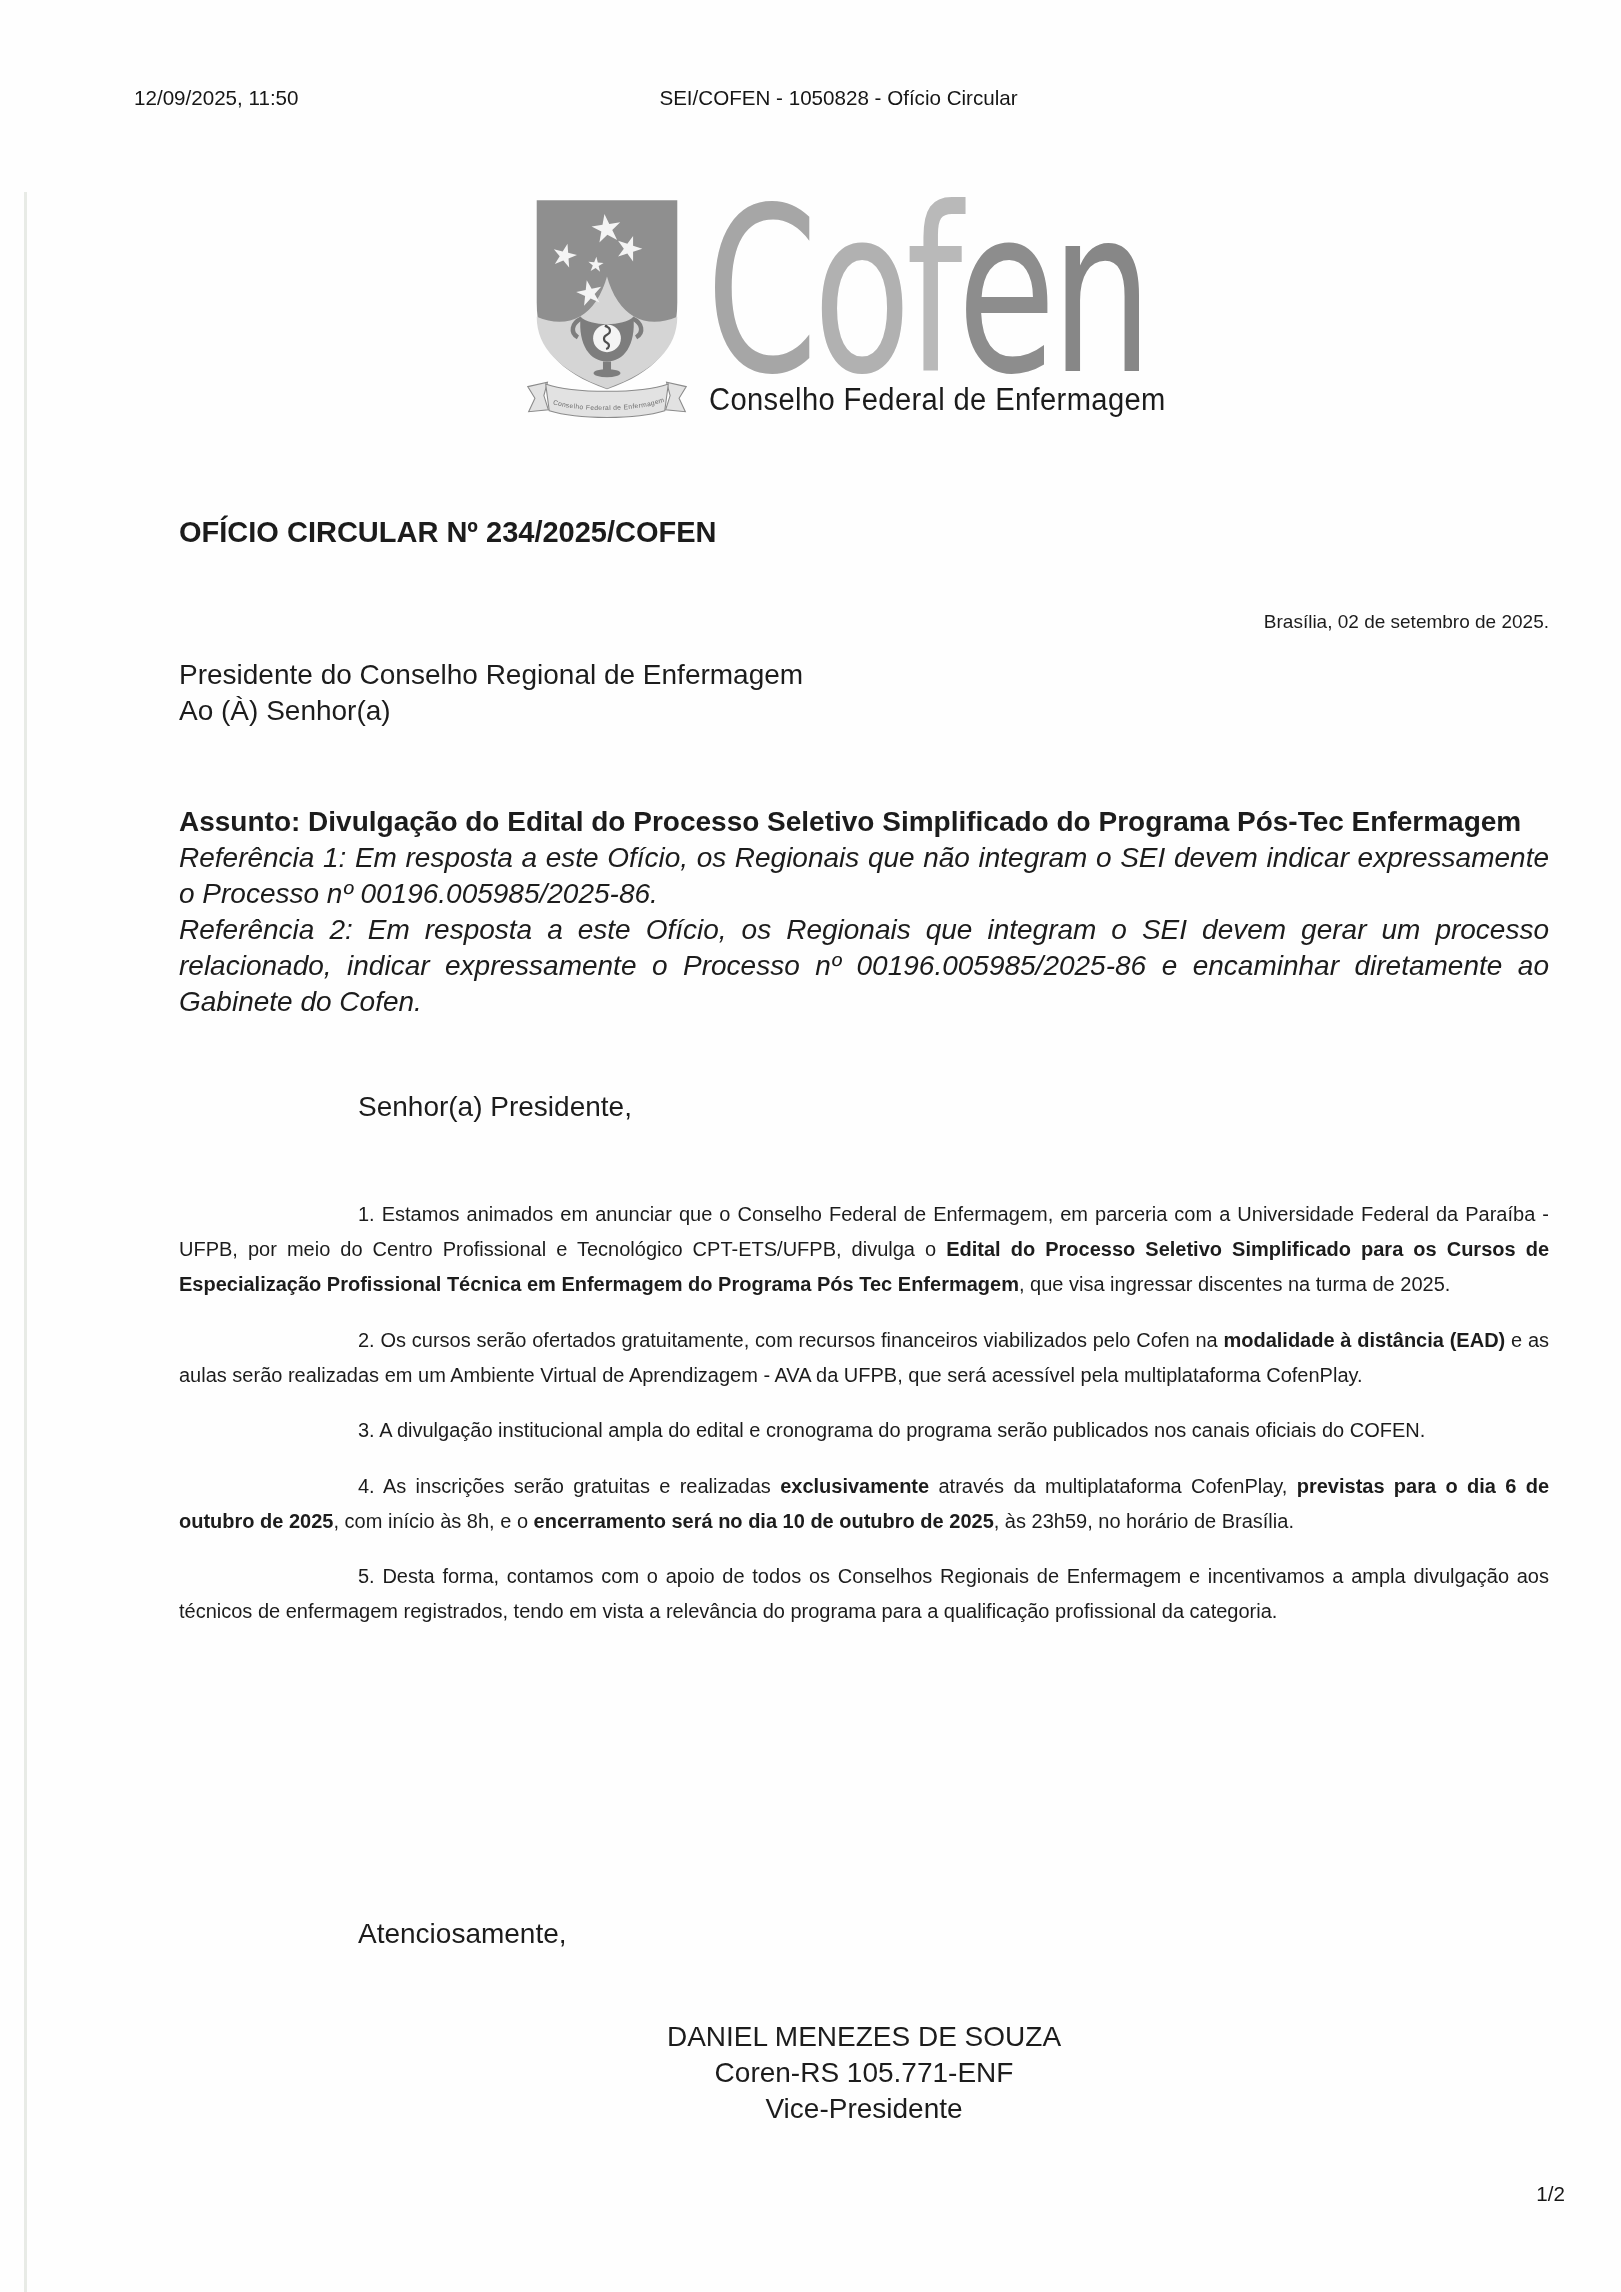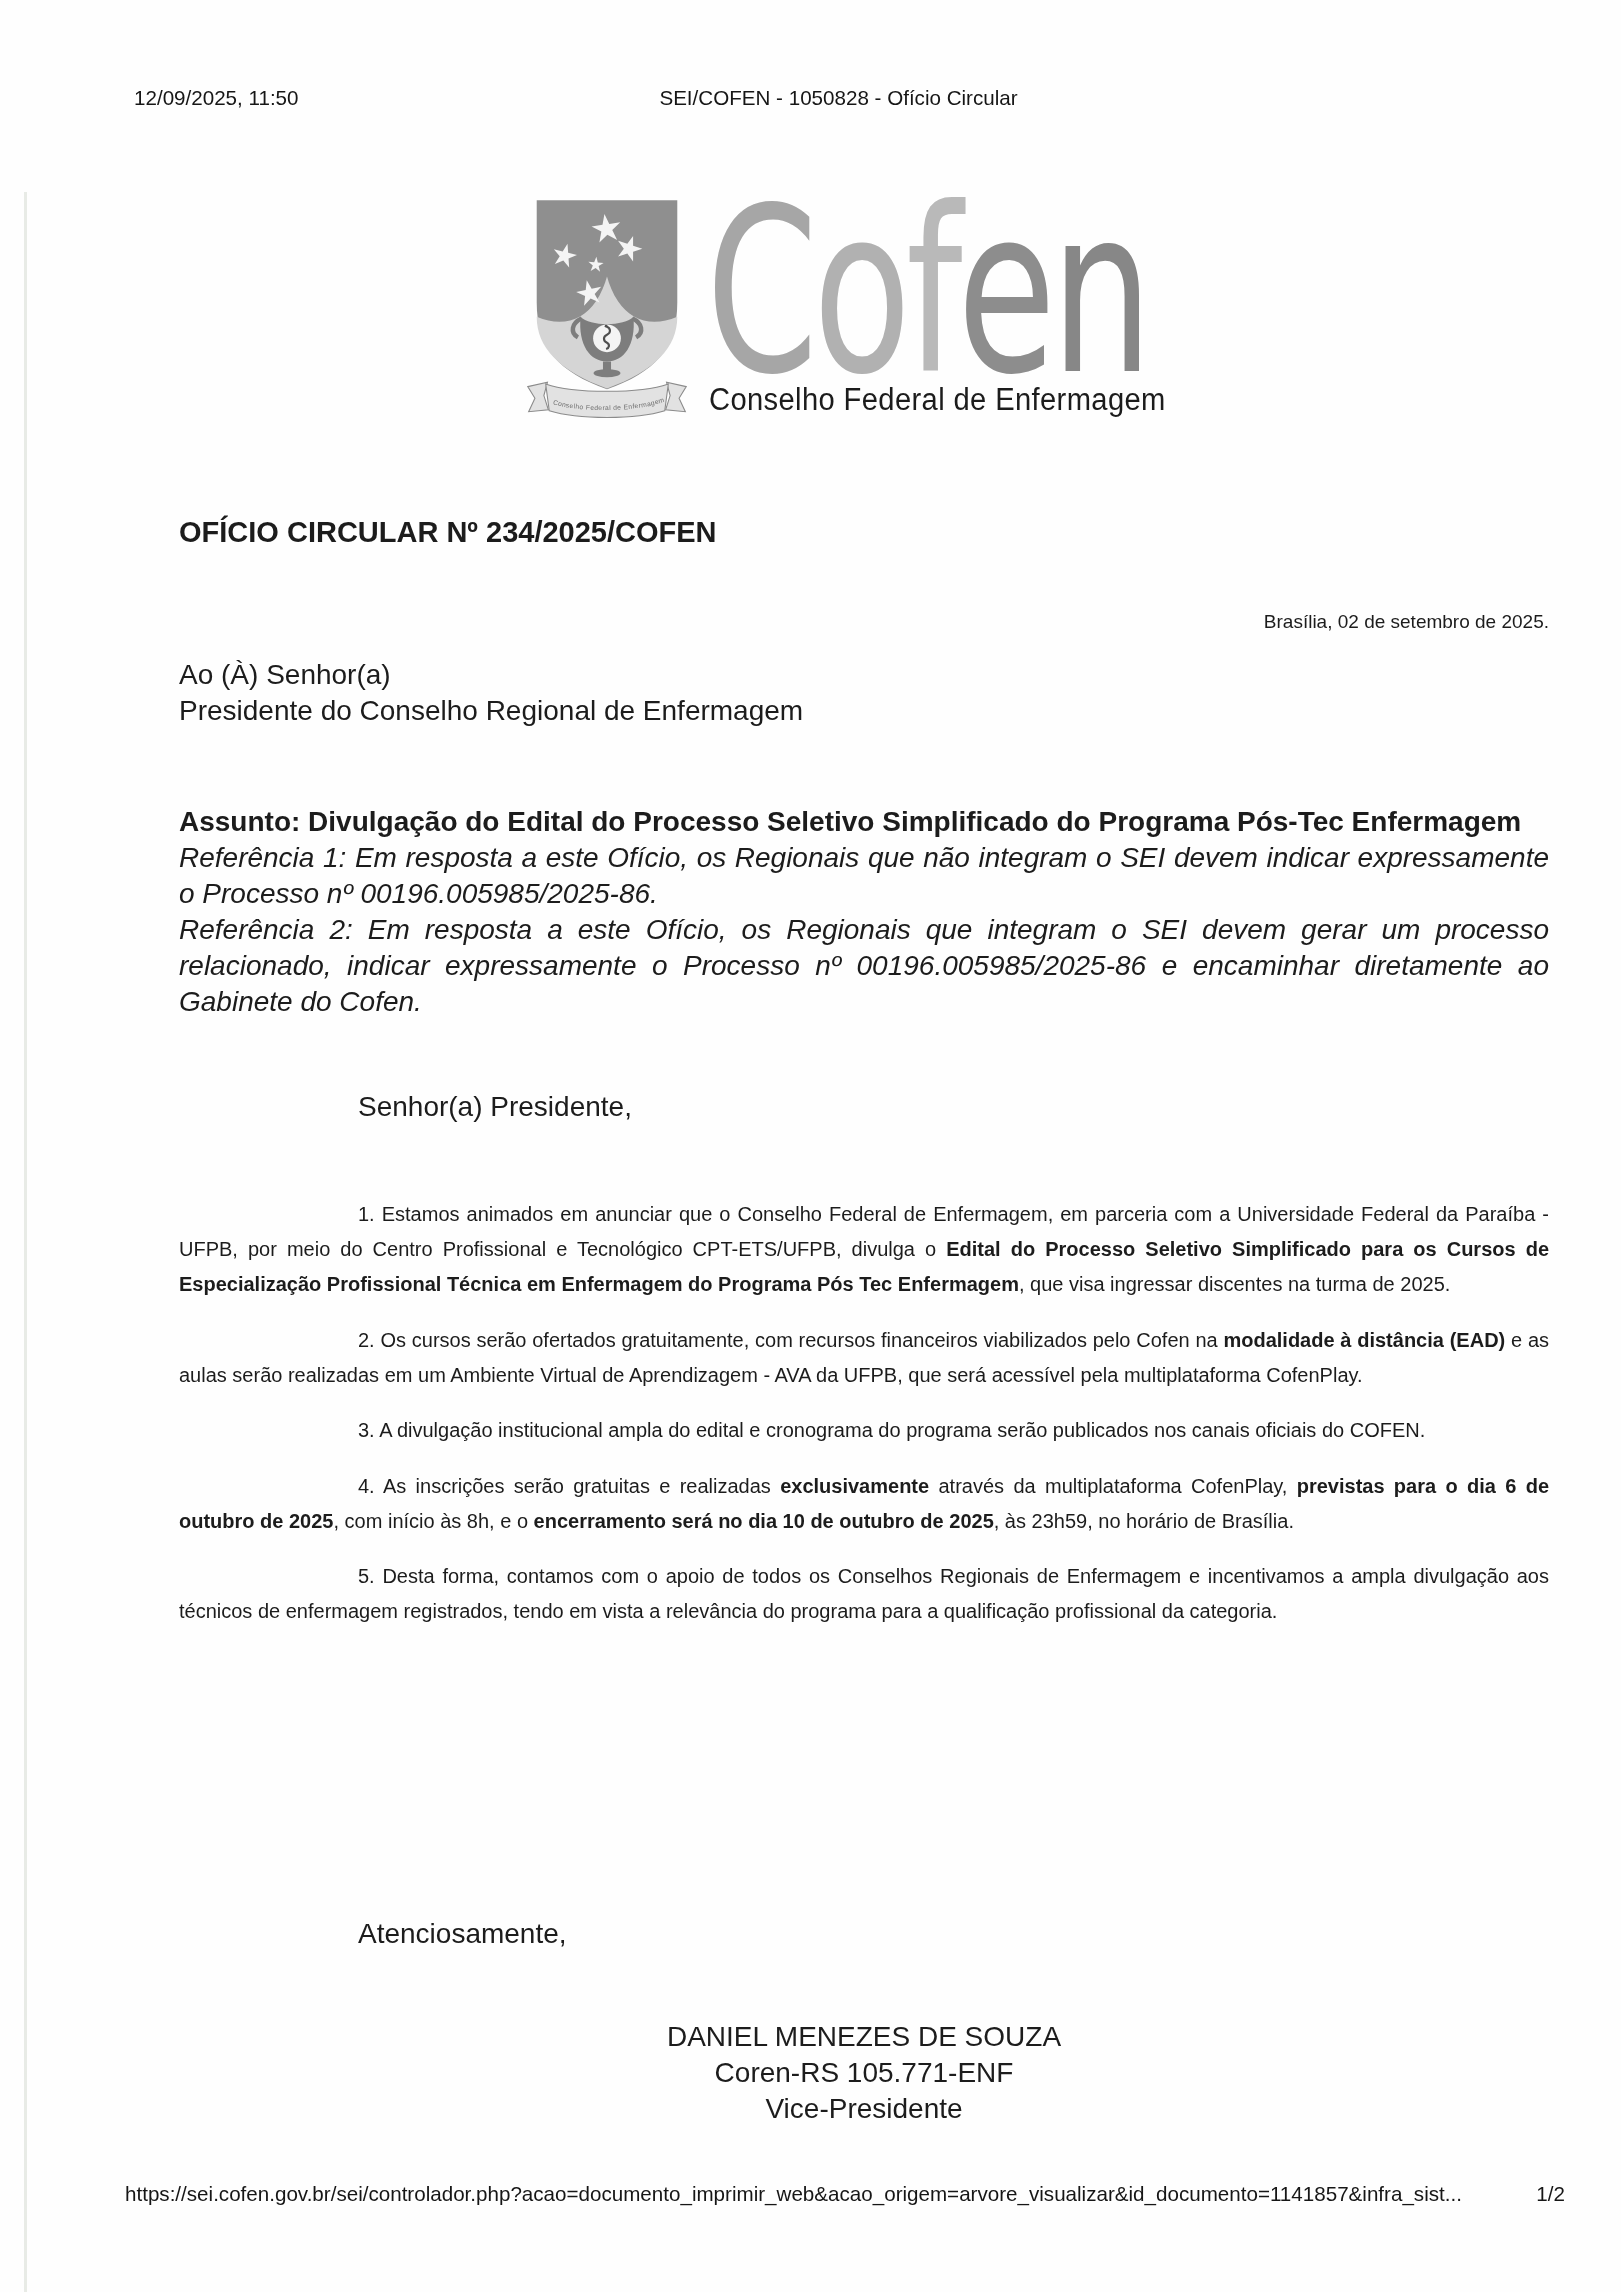--- a/index.html
+++ b/index.html
@@ -100,22 +100,22 @@
       </text>
     </g>
   </svg>
   <div class="logo-wordmark"><span style="color: rgb(166, 166, 166);">C</span><span style="color: rgb(177, 177, 177);">o</span><span style="color: rgb(185, 185, 185);">f</span><span style="color: rgb(141, 141, 141);">e</span><span style="color: rgb(135, 135, 135);">n</span></div>
   <div class="logo-tagline">Conselho Federal de Enfermagem</div>
 
   <div class="letter-title">OFÍCIO CIRCULAR Nº 234/2025/COFEN</div>
   <div class="date-line">Brasília, 02 de setembro de 2025.</div>
 
   <div class="addressee">
+    <div>Presidente do Conselho Regional de Enfermagem</div>
     <div>Ao (À) Senhor(a)</div>
-    <div>Presidente do Conselho Regional de Enfermagem</div>
   </div>
 
   <div class="subject">
       <div class="subject-line subj-bold">Assunto: Divulgação do Edital do Processo Seletivo Simplificado do Programa Pós-Tec Enfermagem</div>
       <div class="subject-line subj-italic">Referência 1: Em resposta a este Ofício, os Regionais que não integram o SEI devem indicar expressamente o Processo nº 00196.005985/2025-86.</div>
       <div class="subject-line subj-italic">Referência 2: Em resposta a este Ofício, os Regionais que integram o SEI devem gerar um processo relacionado, indicar expressamente o Processo nº 00196.005985/2025-86 e encaminhar diretamente ao Gabinete do Cofen.</div>
     </div>
 
   <div class="salutation">Senhor(a) Presidente,</div>
 
@@ -128,16 +128,15 @@
     </div>
 
   <div class="closing">Atenciosamente,</div>
 
   <div class="signature">
     <div class="sig-name">DANIEL MENEZES DE SOUZA</div>
     <div>Coren-RS 105.771-ENF</div>
     <div>Vice-Presidente</div>
   </div>
 
-  <div class="ftr-url">https://sei.cofen.gov.br/sei/controlador.php?acao=documento_imprimir_web&amp;acao_origem=arvore_visualizar&amp;id_documento=1141857&amp;infra_sist...</div>
   <div class="ftr-page">1/2</div>
 </div>
 
 
 </body></html>

